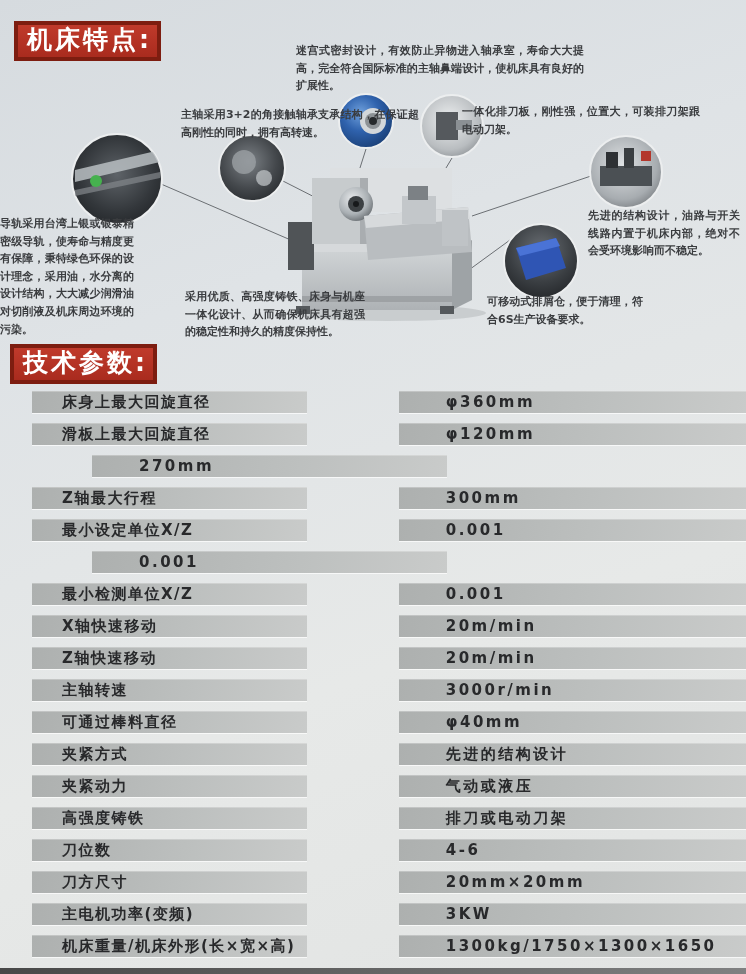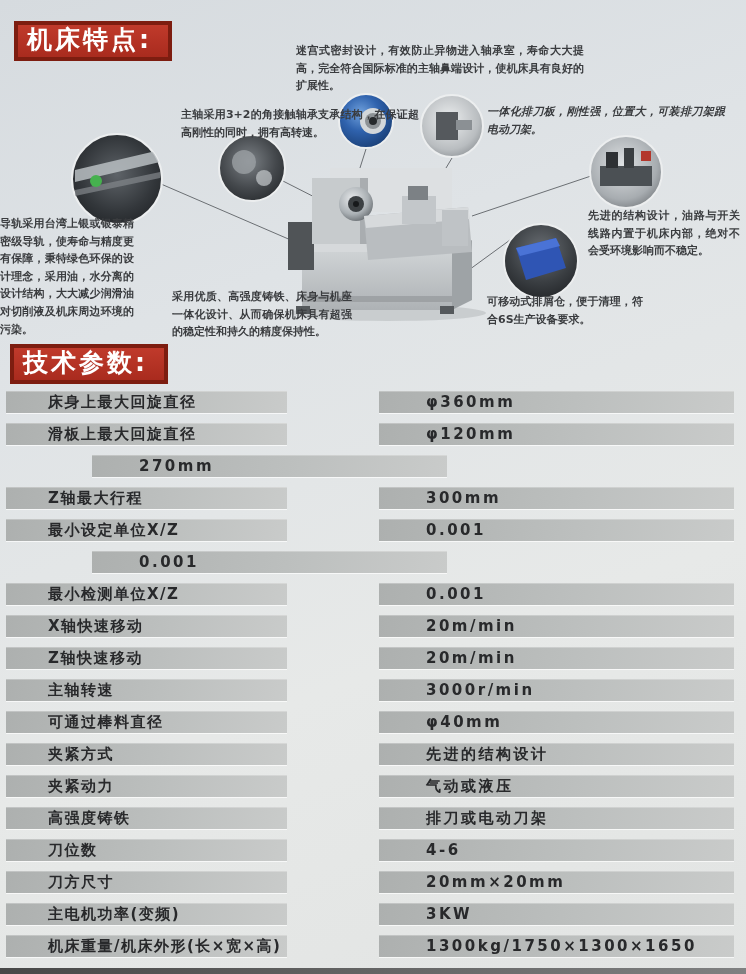--- a/index.html
+++ b/index.html
@@ -8,46 +8,46 @@
     position:relative; width:746px; height:974px; margin:0 auto;
     background:linear-gradient(160deg,#d6dbdf 0%,#dfe3e6 30%,#e7e9e8 65%,#e2e4e3 100%);
     overflow:hidden;
     font-family:"DejaVu Sans","Liberation Sans",sans-serif;
   }
   .badge {
     position:absolute; display:inline-block;
     background:linear-gradient(180deg,#c03a2b,#a92b1e);
     border:4px solid #7d1d10; color:#ffffff;
     font-size:25px; font-weight:bold; letter-spacing:3px;
-    padding:1px 16px 3px 9px; line-height:1.1;
+    padding:1px 5px 3px 9px; line-height:1.1;
   }
   .badge-features { left:14px; top:21px; }
   .badge-params  { left:10px; top:344px; }
   .note {
     position:absolute; color:#3a3c3f; font-size:11px; line-height:1.6;
     font-weight:600; text-align:justify;
   }
   .note-seal      { left:296px; top:42px;  width:288px; }
   .note-spindle   { left:181px; top:106px; width:238px; }
-  .note-toolplate { left:487px; top:103px; width:238px;font-style:italic; }
+  .note-toolplate { left:462px; top:103px; width:238px; }
   .note-guideway  { left:0;  top:215px; width:134px; }
   .note-structure { left:588px; top:207px; width:152px; }
-  .note-casting   { left:172px; top:288px; width:180px; }
+  .note-casting   { left:185px; top:288px; width:180px; }
   .note-chiptray  { left:487px; top:293px; width:156px; }
   .machine-svg { position:absolute; left:0; top:0; width:746px; height:360px; }
 
   .params-table { position:absolute; left:0; top:391px; width:746px; }
   .param-row { display:flex; height:22px; margin-bottom:10px; }
   .param-bar {
     background:linear-gradient(100deg,#adb0af 0%,#bcbfbe 55%,#c9cbca 100%);
     box-shadow:0 1px 0 rgba(255,255,255,.7), inset 0 1px 0 rgba(255,255,255,.25);
     color:#28292b; font-size:15px; font-weight:600; line-height:22px;
     white-space:nowrap; overflow:hidden;
   }
-  .param-label { margin-left:6px; width:281px; padding-left:42px; letter-spacing:1.5px; }
+  .param-label { margin-left:32px; width:281px; padding-left:30px; letter-spacing:1.5px; }
   .param-value { margin-left:92px; width:355px; padding-left:47px; letter-spacing:2.5px; }
   .bottom-edge {
     position:absolute; left:0; bottom:0; width:100%; height:6px;
     background:linear-gradient(90deg,#2c2c2c 0%,#4a4a4a 45%,#6e6f70 100%);
     opacity:.85;
   }
 </style>
 </head>
 <body>
 

